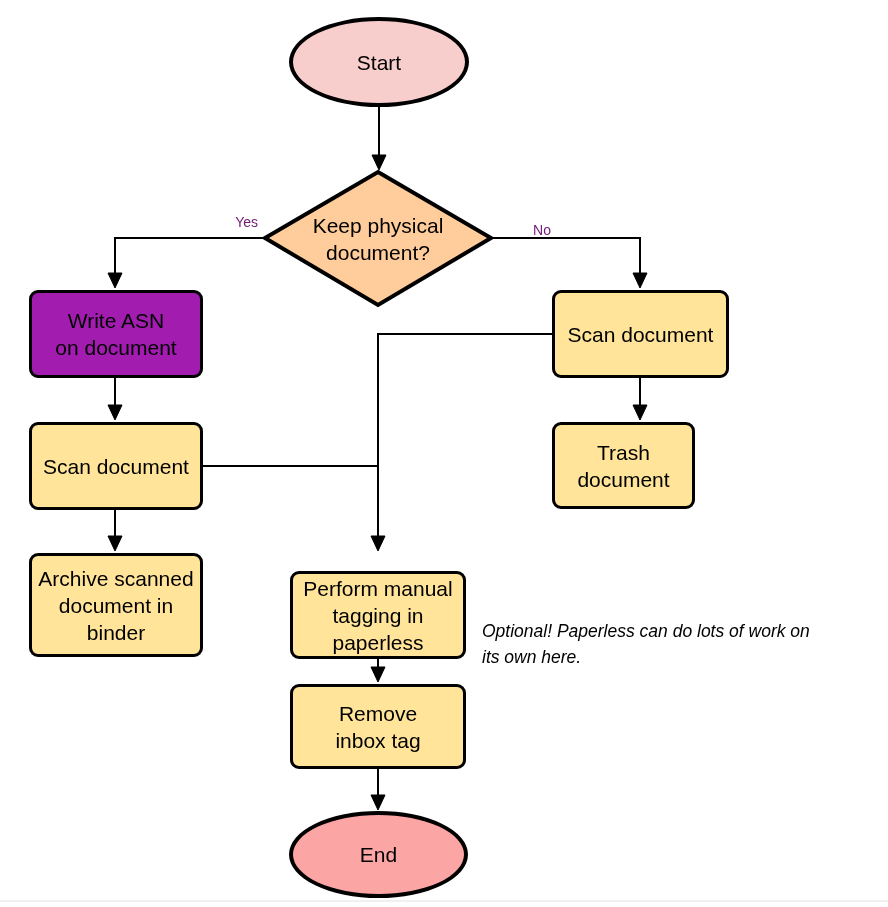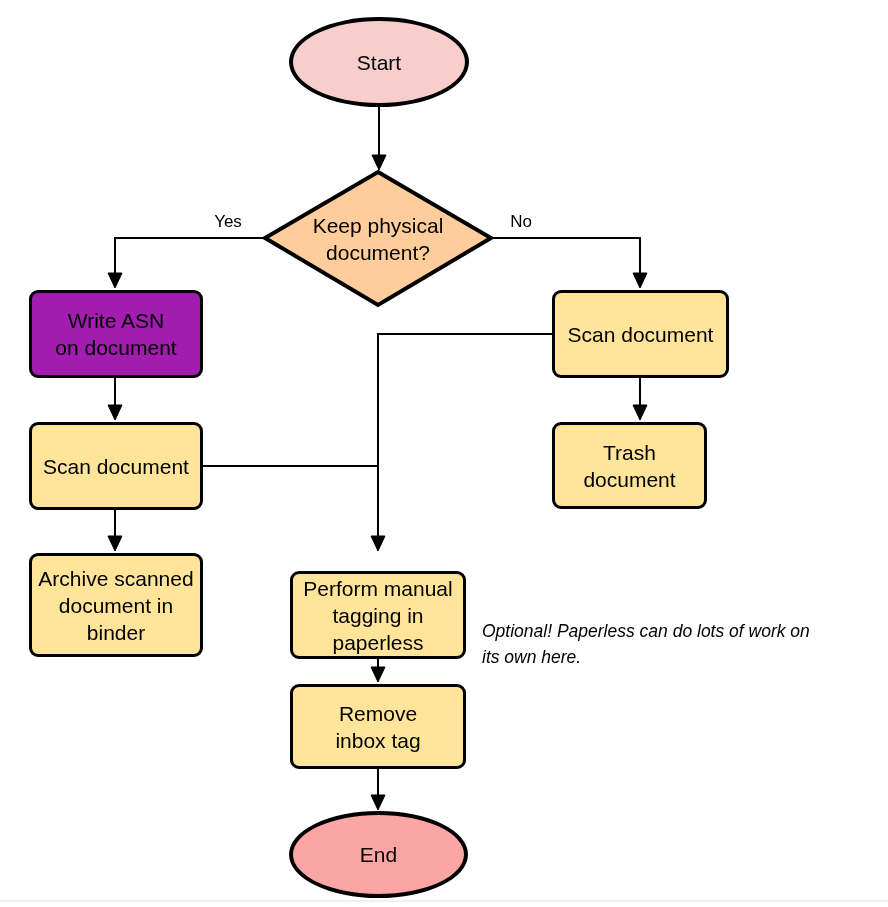--- a/index.html
+++ b/index.html
@@ -55,25 +55,25 @@
   }
   .terminator {
     border: 4px solid #000000;
     border-radius: 50%;
   }
   .decision-label {
     background: transparent;
   }
   .edge-label {
     position: absolute;
-    font-size: 17px;
+    font-size: 14px;
     line-height: 20px;
-    text-align: center;
+    text-align: right;
     white-space: nowrap;
-    color: #000000;
+    color: #701a75;
   }
   .note {
     position: absolute;
     font-size: 17.5px;
     line-height: 26px;
     font-style: italic;
     white-space: pre-line;
     color: #000000;
   }
   .page-divider {
@@ -128,21 +128,21 @@
 document?</span>
   </div>
 
   <div class="node terminator" style="left: 289px; top: 17px; width: 180px; height: 90px; background-color: rgb(248, 206, 204);">
     <span>Start</span>
   </div>
 
   <div class="edge-label" style="left:198px; top:212px; width:60px;">
     <span>Yes</span>
   </div>
-  <div class="edge-label" style="left:491px; top:212px; width:60px;">
+  <div class="edge-label" style="left:491px; top:220px; width:60px;">
     <span>No</span>
   </div>
 
   <div class="node process" style="left: 29px; top: 290px; width: 174px; height: 88px; background-color: #a21caf;">
     <span>Write ASN
 on document</span>
   </div>
 
   <div class="node process" style="left: 29px; top: 422px; width: 174px; height: 88px; background-color: rgb(255, 228, 153);">
     <span>Scan document</span>
@@ -151,21 +151,21 @@
   <div class="node process" style="left: 29px; top: 553px; width: 174px; height: 104px; background-color: rgb(255, 228, 153);">
     <span>Archive scanned
 document in
 binder</span>
   </div>
 
   <div class="node process" style="left: 552px; top: 290px; width: 177px; height: 88px; background-color: rgb(255, 228, 153);">
     <span>Scan document</span>
   </div>
 
-  <div class="node process" style="left: 552px; top: 422px; width: 155px; height: 87px; background-color: rgb(255, 228, 153); justify-content: center;">
+  <div class="node process" style="left: 552px; top: 422px; width: 143px; height: 87px; background-color: rgb(255, 228, 153); justify-content: center;">
     <span>Trash document</span>
   </div>
 
   <div class="node process" style="left: 290px; top: 553px; width: 176px; height: 88px; background-color: rgb(255, 228, 153); margin-top: 18px;">
     <span>Perform manual
 tagging in
 paperless</span>
   </div>
 
   <div class="node process" style="left: 290px; top: 684px; width: 176px; height: 85px; background-color: rgb(255, 228, 153); justify-content: center;">

